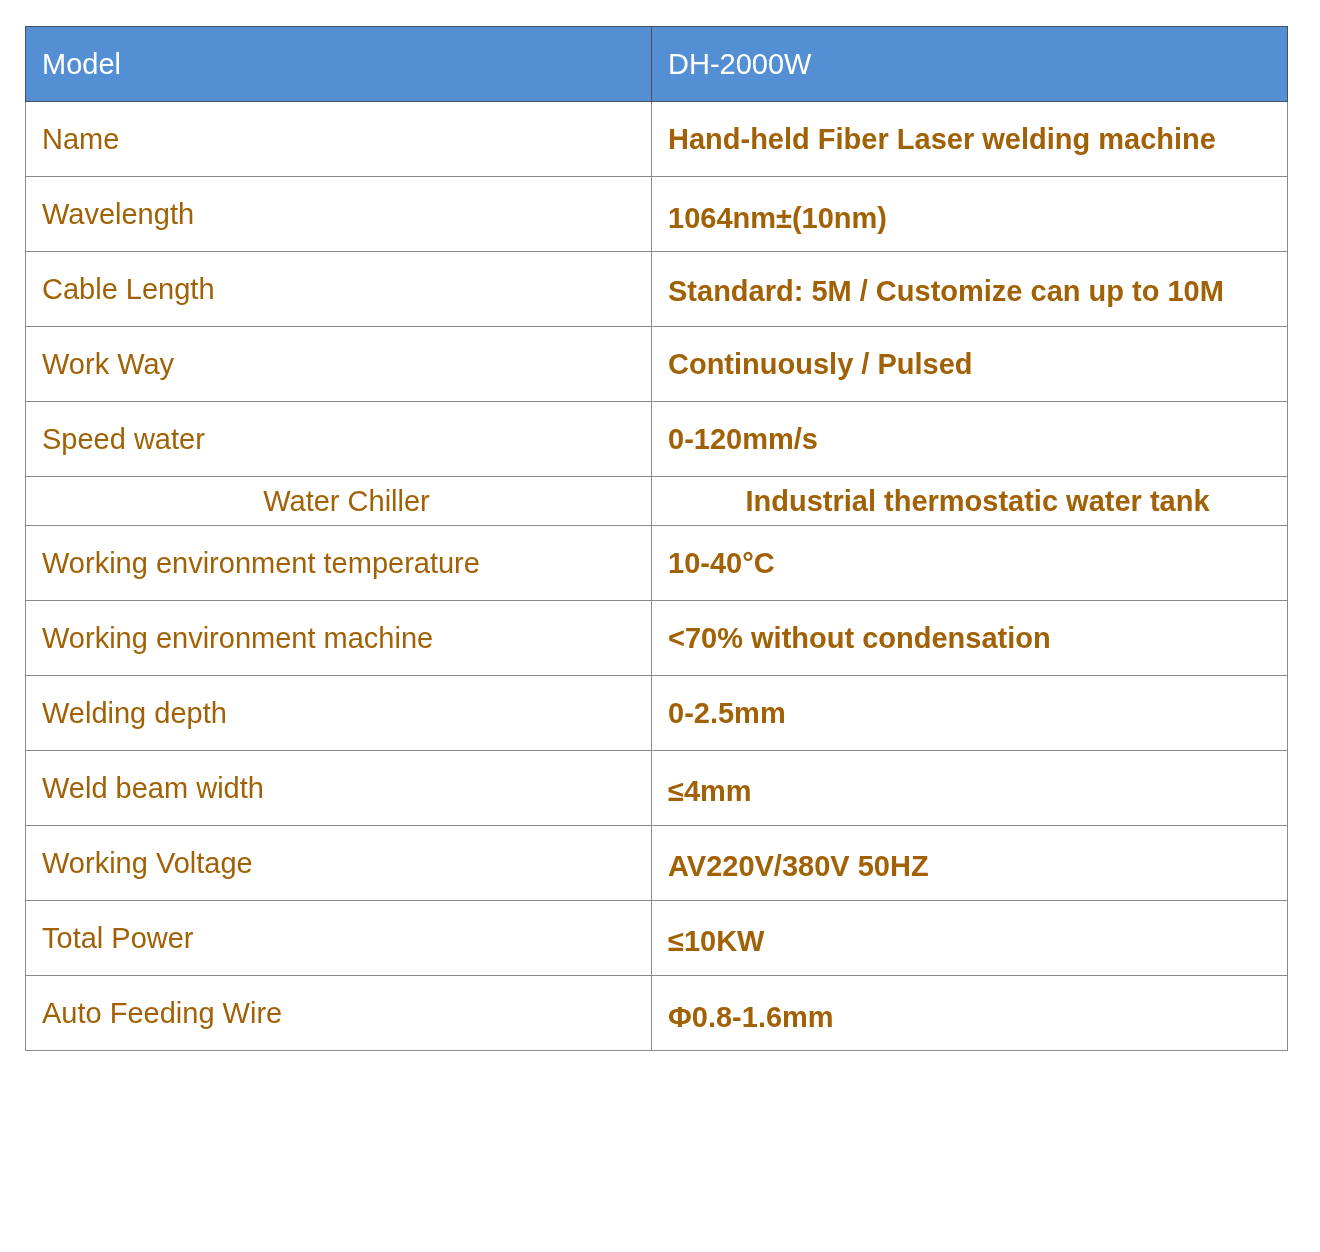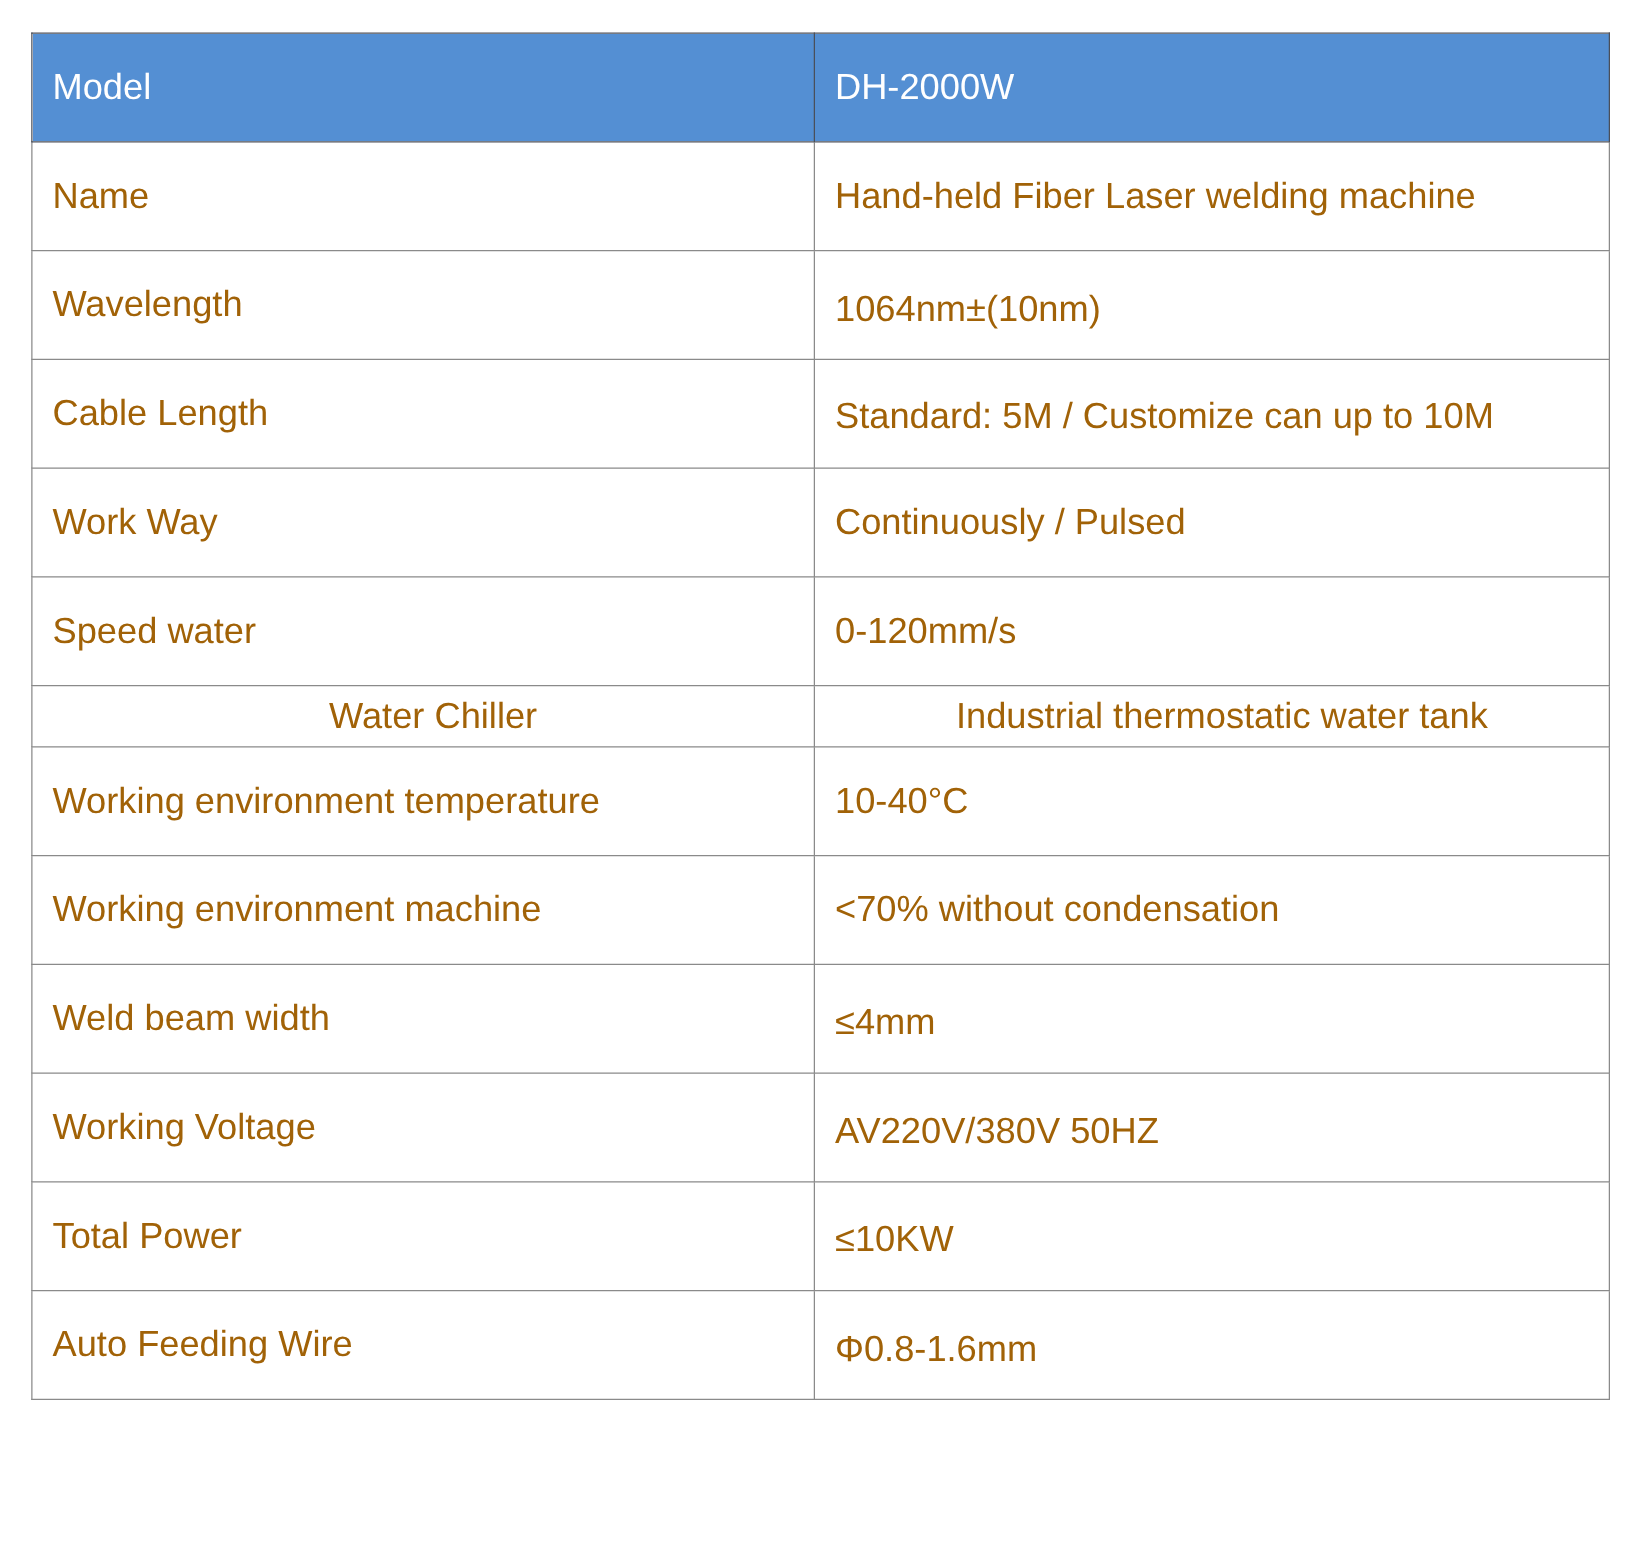--- a/index.html
+++ b/index.html
@@ -7,25 +7,25 @@
   #spec-table {
     position: absolute; left: 25px; top: 26px; width: 1262px;
     border-collapse: collapse; table-layout: fixed;
   }
   #spec-table td {
     border: 1px solid #8a8a8a; padding: 0 0 0 16px;
     font-size: 29px; color: #a16207; vertical-align: middle;
     white-space: nowrap; overflow: hidden;
   }
   #spec-table tr.head td { background: #548fd3; color: #ffffff; border-color: #4a4f5a; }
-  #spec-table tr { height: 87px; }
+  #spec-table tr { height: 75px; }
   #spec-table tr.short { height: 49px; text-align: center; }
   col.c1 { width: 626px; }
   col.c2 { width: 636px; }
-  .val { color: #1a1a1a; }
+  .val { color: #1a1a1a; font-weight: bold; }
   .val.grey { color: #333333; }
 </style>
 </head>
 <body>
 
 <table id="spec-table">
   <colgroup>
       <col class="c1">
       <col class="c2">
     </colgroup>
@@ -60,20 +60,24 @@
     </tr>
     <tr>
       <td>Working environment temperature</td>
       <td class="val">10-40°C</td>
     </tr>
     <tr>
       <td>Working environment machine</td>
       <td class="val">&lt;70% without condensation</td>
     </tr>
     <tr>
+      <td>Welding depth</td>
+      <td class="val">0-2.5mm</td>
+    </tr>
+    <tr>
       <td>Weld beam width</td>
       <td class="val grey" style="padding-top:6px">≤4mm</td>
     </tr>
     <tr>
       <td>Working Voltage</td>
       <td class="val grey" style="padding-top:6px">AV220V/380V 50HZ</td>
     </tr>
     <tr>
       <td>Total Power</td>
       <td class="val grey" style="padding-top:6px">≤10KW</td>

